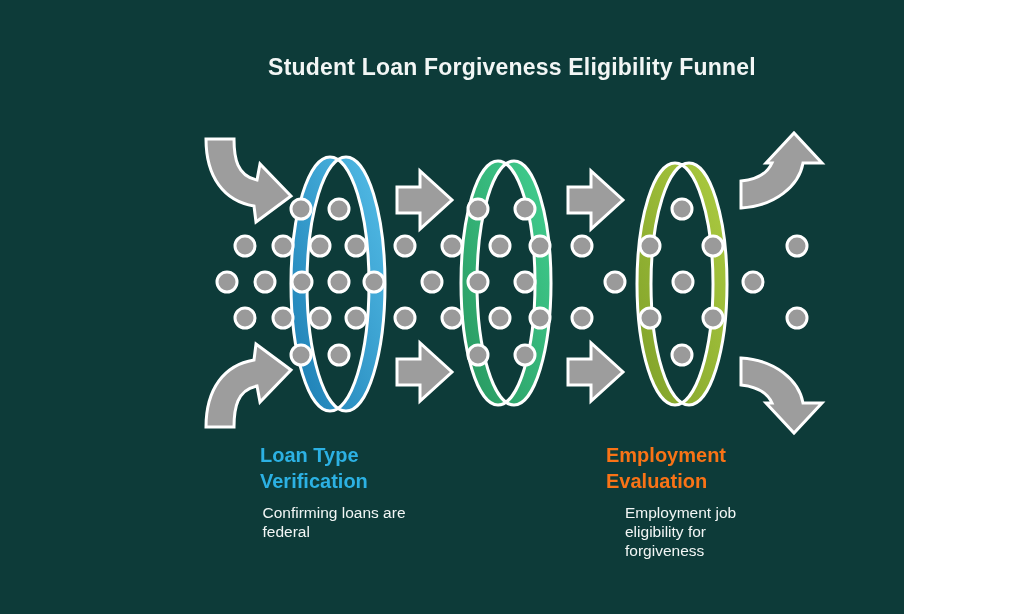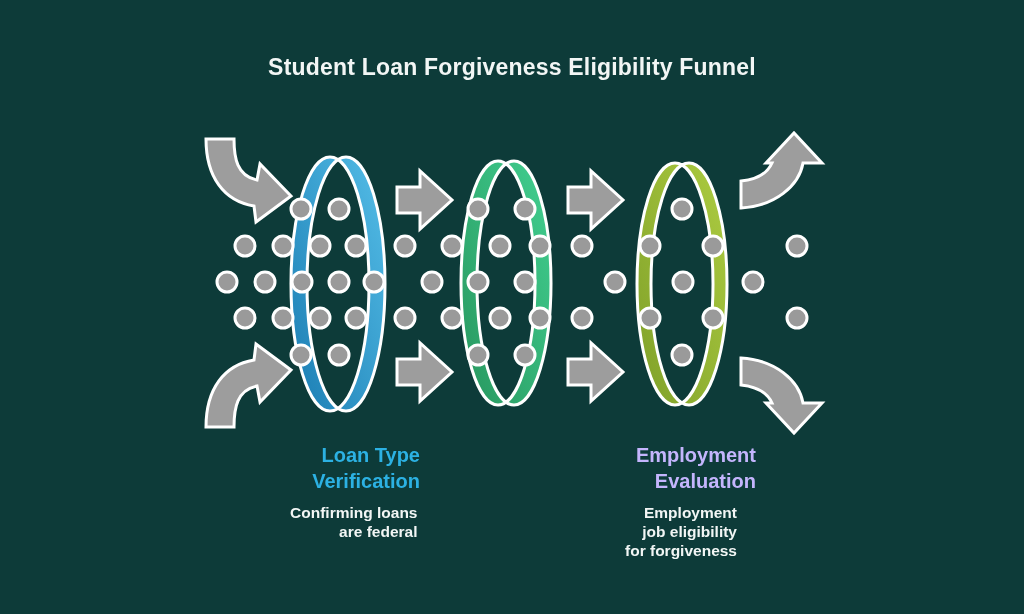--- a/index.html
+++ b/index.html
@@ -1,46 +1,45 @@
 <!DOCTYPE html>
 <html><head>
 <meta charset="utf-8">
 <style>
   html,body{margin:0;padding:0;}
   #canvas{
     position:relative;
-    width:1024px;height:614px;
+    width:904px;height:614px;
     overflow:hidden;
     font-family:"Liberation Sans", sans-serif;
   }
   #diagram-svg{position:absolute;left:0;top:0;}
   .page-title{
     position:absolute;
     top:54px;left:0;width:1024px;
     text-align:center;
     font-size:23px;font-weight:bold;
     letter-spacing:0.2px;
   }
   .stage-label{
     position:absolute;
     top:442px;
     transform:translateX(-50%);
-    text-align:right;
+    text-align:left;
   }
   .stage-heading{
     font-size:20px;font-weight:bold;
     line-height:26px;
     margin:0 auto 9px auto;
   }
   .stage-desc{
     font-size:15.5px;
     line-height:19px;
     color:#f2f6f5;
     margin:0 auto;
-    font-weight:bold;
   }
   .stage-0 .stage-heading{width:160px;}
   .stage-0 .stage-desc{width:155px;}
   .stage-1 .stage-heading{width:145px;}
   .stage-1 .stage-desc{width:140px;}
   .stage-2 .stage-heading{width:150px;}
   .stage-2 .stage-desc{width:112px;}
 </style>
 </head>
 <body>
@@ -134,17 +133,17 @@
 
   <div class="page-title" style="color: rgb(242, 246, 245);">Student Loan Forgiveness Eligibility Funnel</div>
 
   <div class="stage-label stage-0" style="left:340px">
     <div class="stage-heading" style="color: rgb(44, 177, 227);">Loan Type Verification</div>
     <div class="stage-desc">Confirming loans are federal</div>
   </div>
 
 
   <div class="stage-label stage-2" style="left:681px">
-    <div class="stage-heading" style="color: #c4b5fd;">Employment Evaluation</div>
+    <div class="stage-heading" style="color: #f97316;">Employment Evaluation</div>
     <div class="stage-desc">Employment job eligibility for forgiveness</div>
   </div>
 
 </div>
 
 </body></html>

